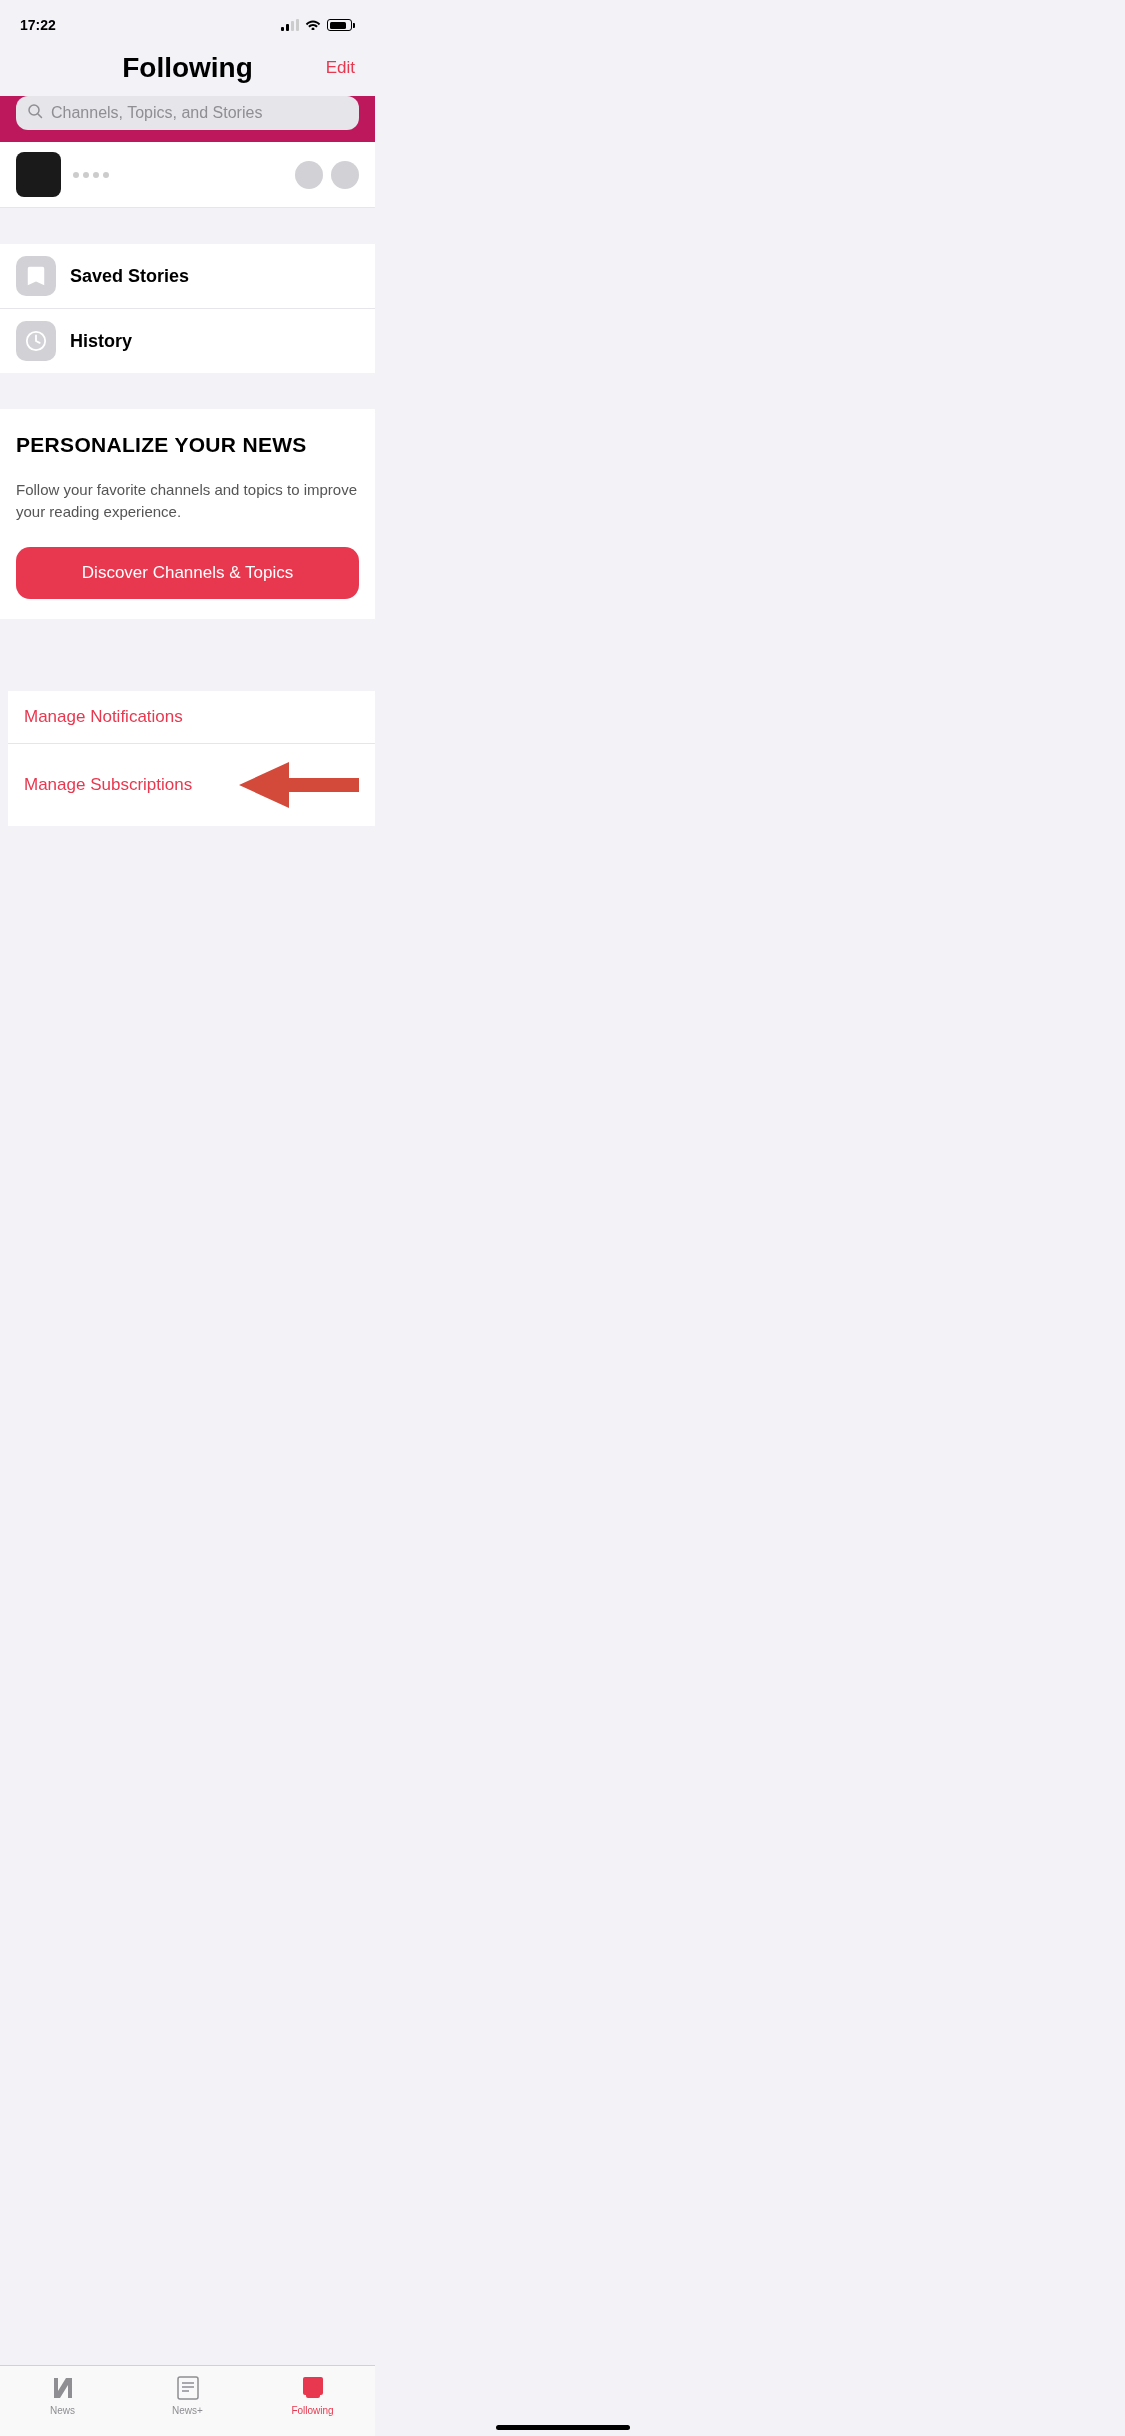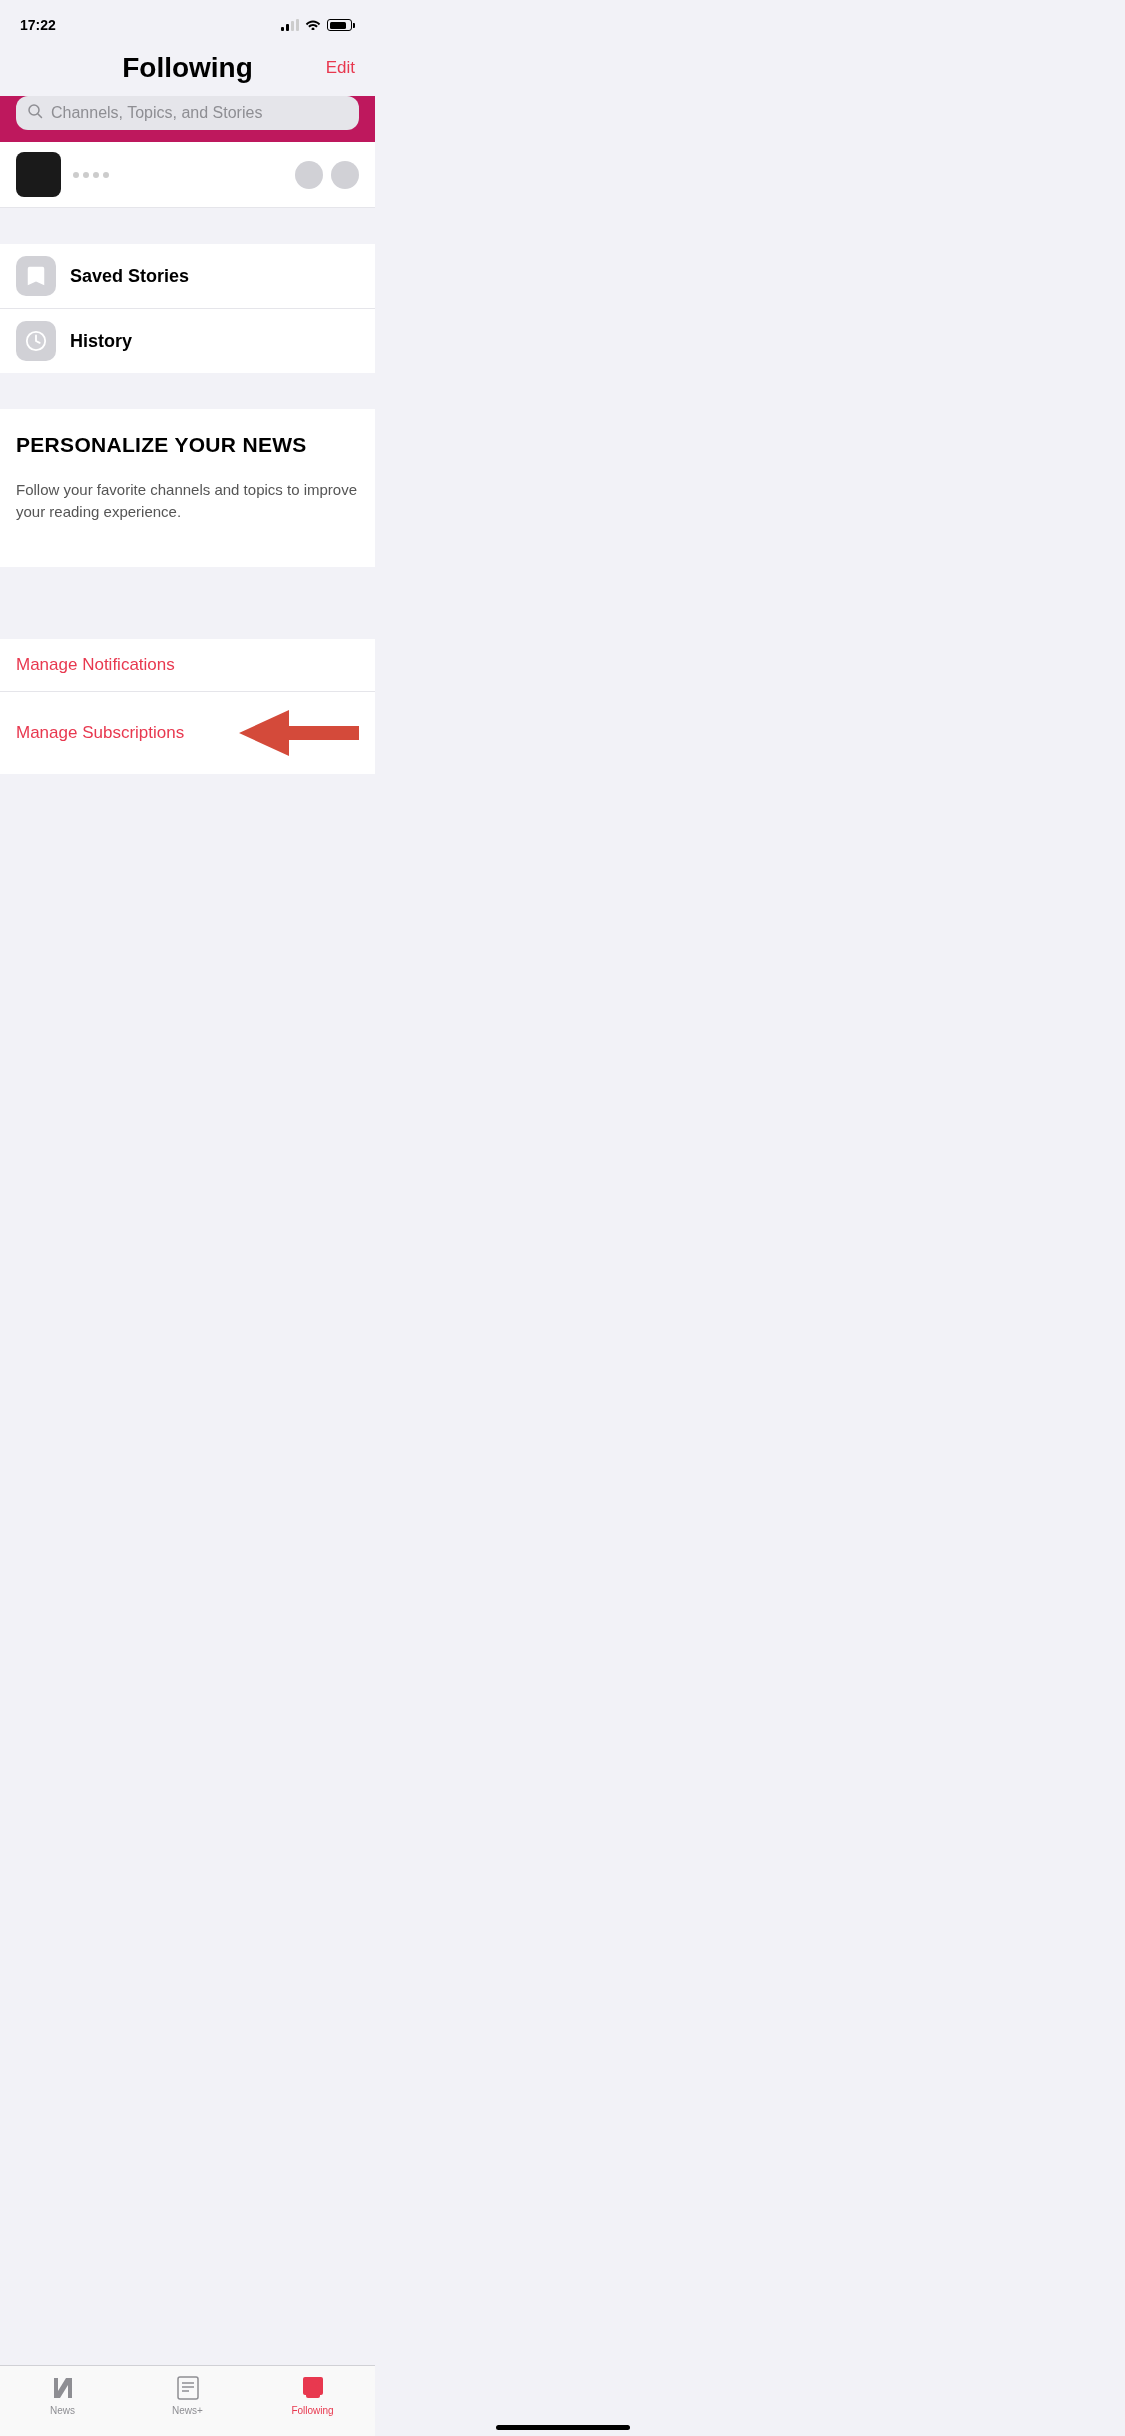--- a/index.html
+++ b/index.html
@@ -262,20 +262,21 @@
       font-weight: 500;
       width: 100%;
       text-align: center;
       cursor: pointer;
     }
 
     
     .manage-section {
       background: #fff;
       margin-top: 36px;
+      margin-left: 8px;
     }
 
     .manage-item {
       padding: 16px 16px;
       border-bottom: 0.5px solid #e5e5ea;
       display: flex;
       align-items: center;
       justify-content: space-between;
     }
 
@@ -439,20 +440,21 @@
       </div>
       <span class="list-item-label">History</span>
     </div>
   </div>
 
   <div class="section-divider"></div>
 
   <div class="personalize-section">
     <div class="personalize-title">PERSONALIZE YOUR NEWS</div>
     <div class="personalize-desc">Follow your favorite channels and topics to improve your reading experience.</div>
+    <button class="discover-button">Discover Channels &amp; Topics</button>
   </div>
 
   <div class="section-divider"></div>
 
   <div class="manage-section">
     <div class="manage-item">
       <span class="manage-label">Manage Notifications</span>
     </div>
     <div class="manage-item">
       <span class="manage-label">Manage Subscriptions</span>

